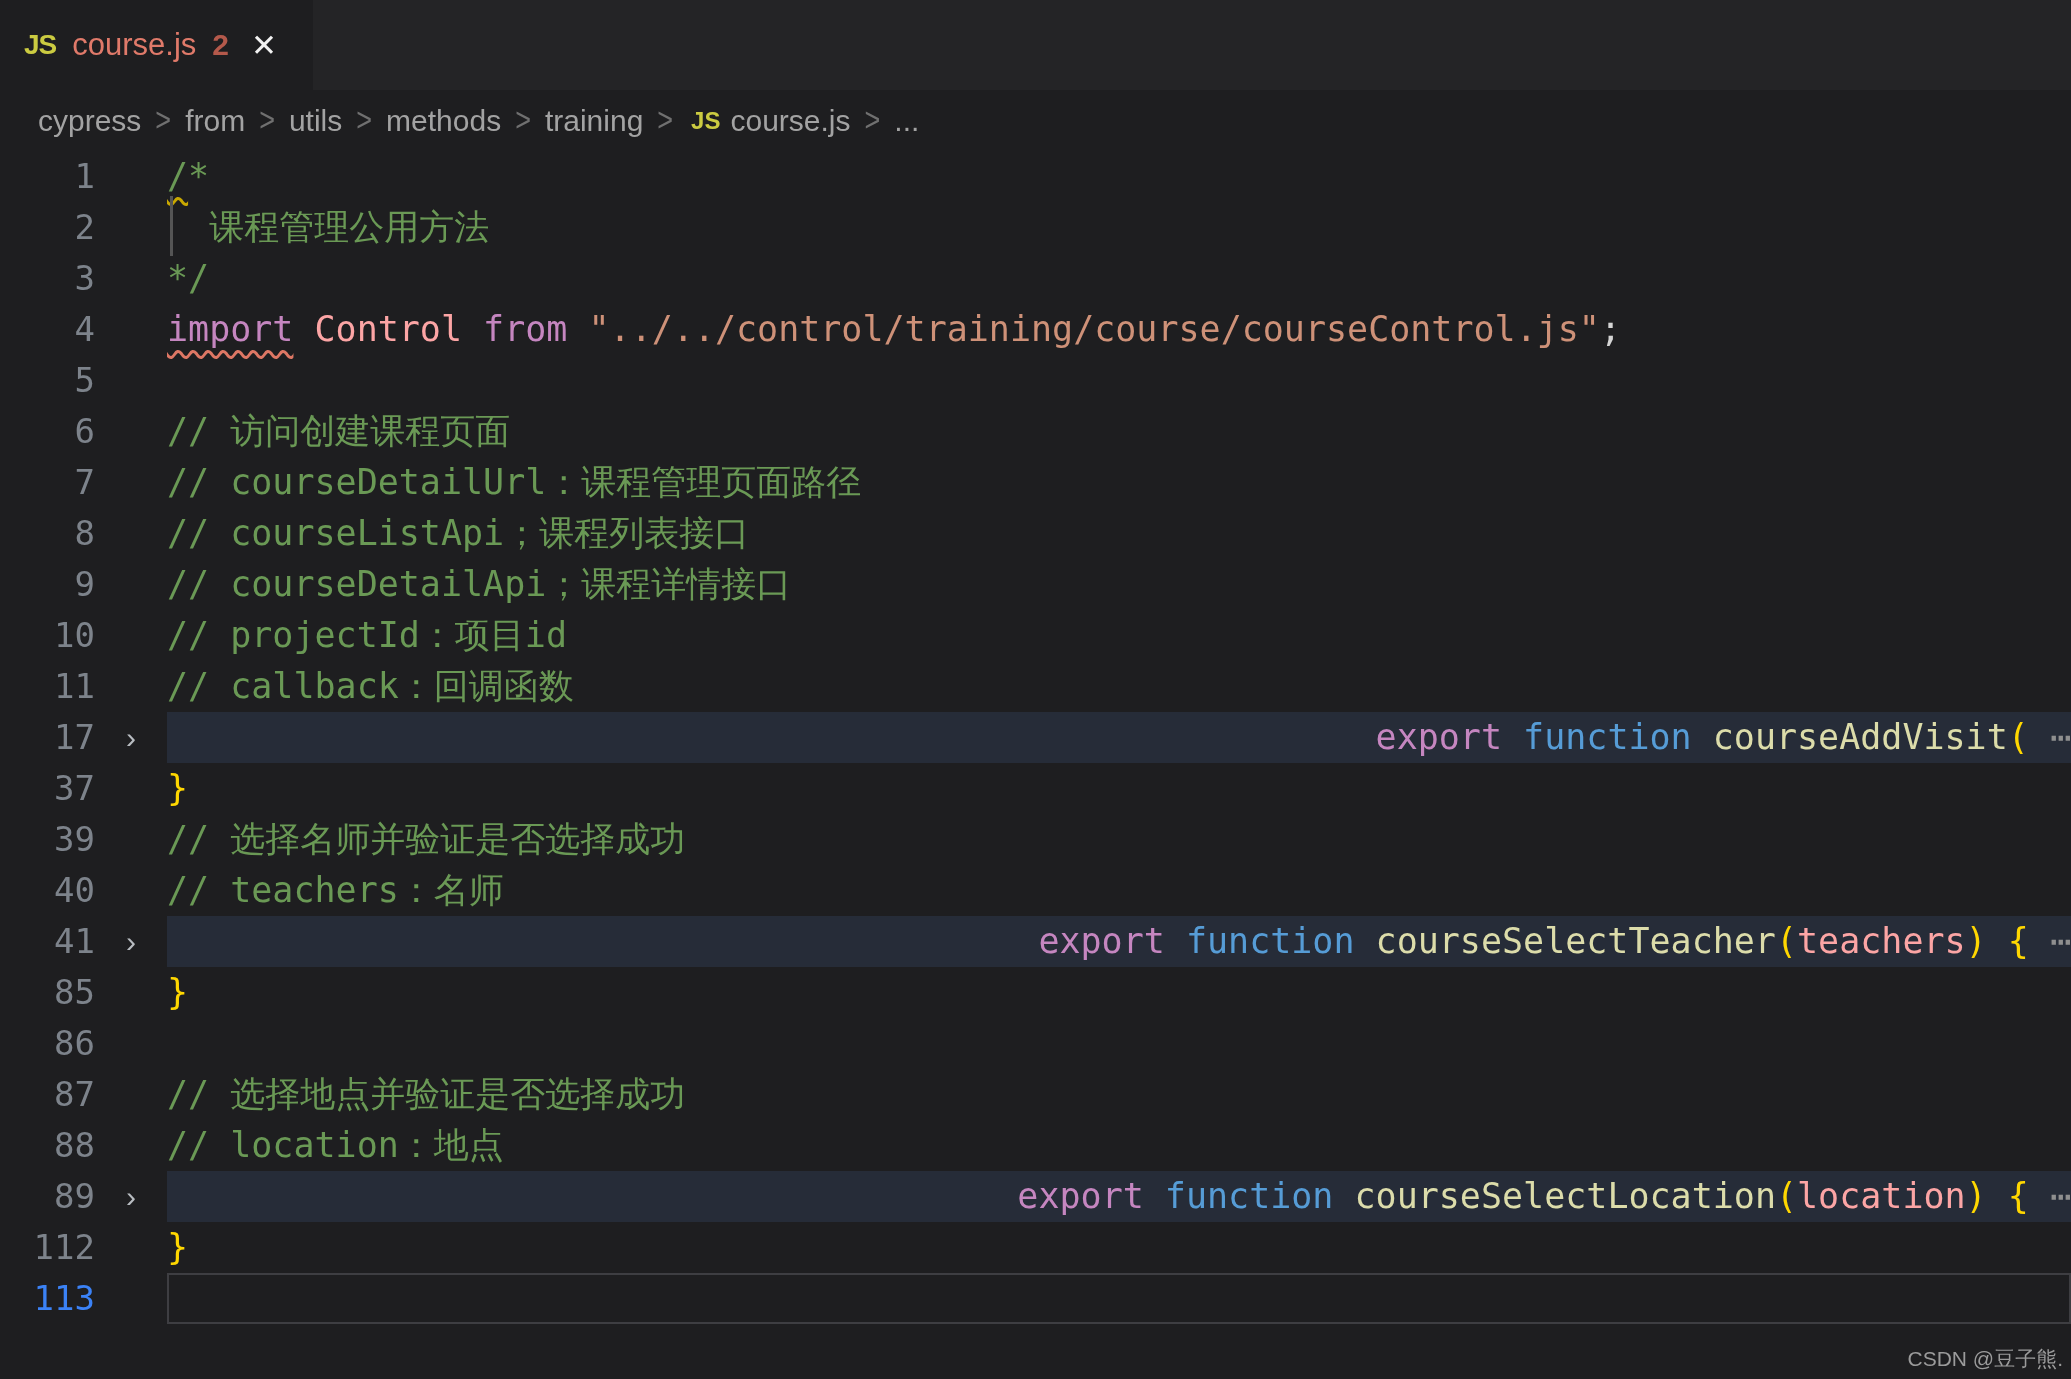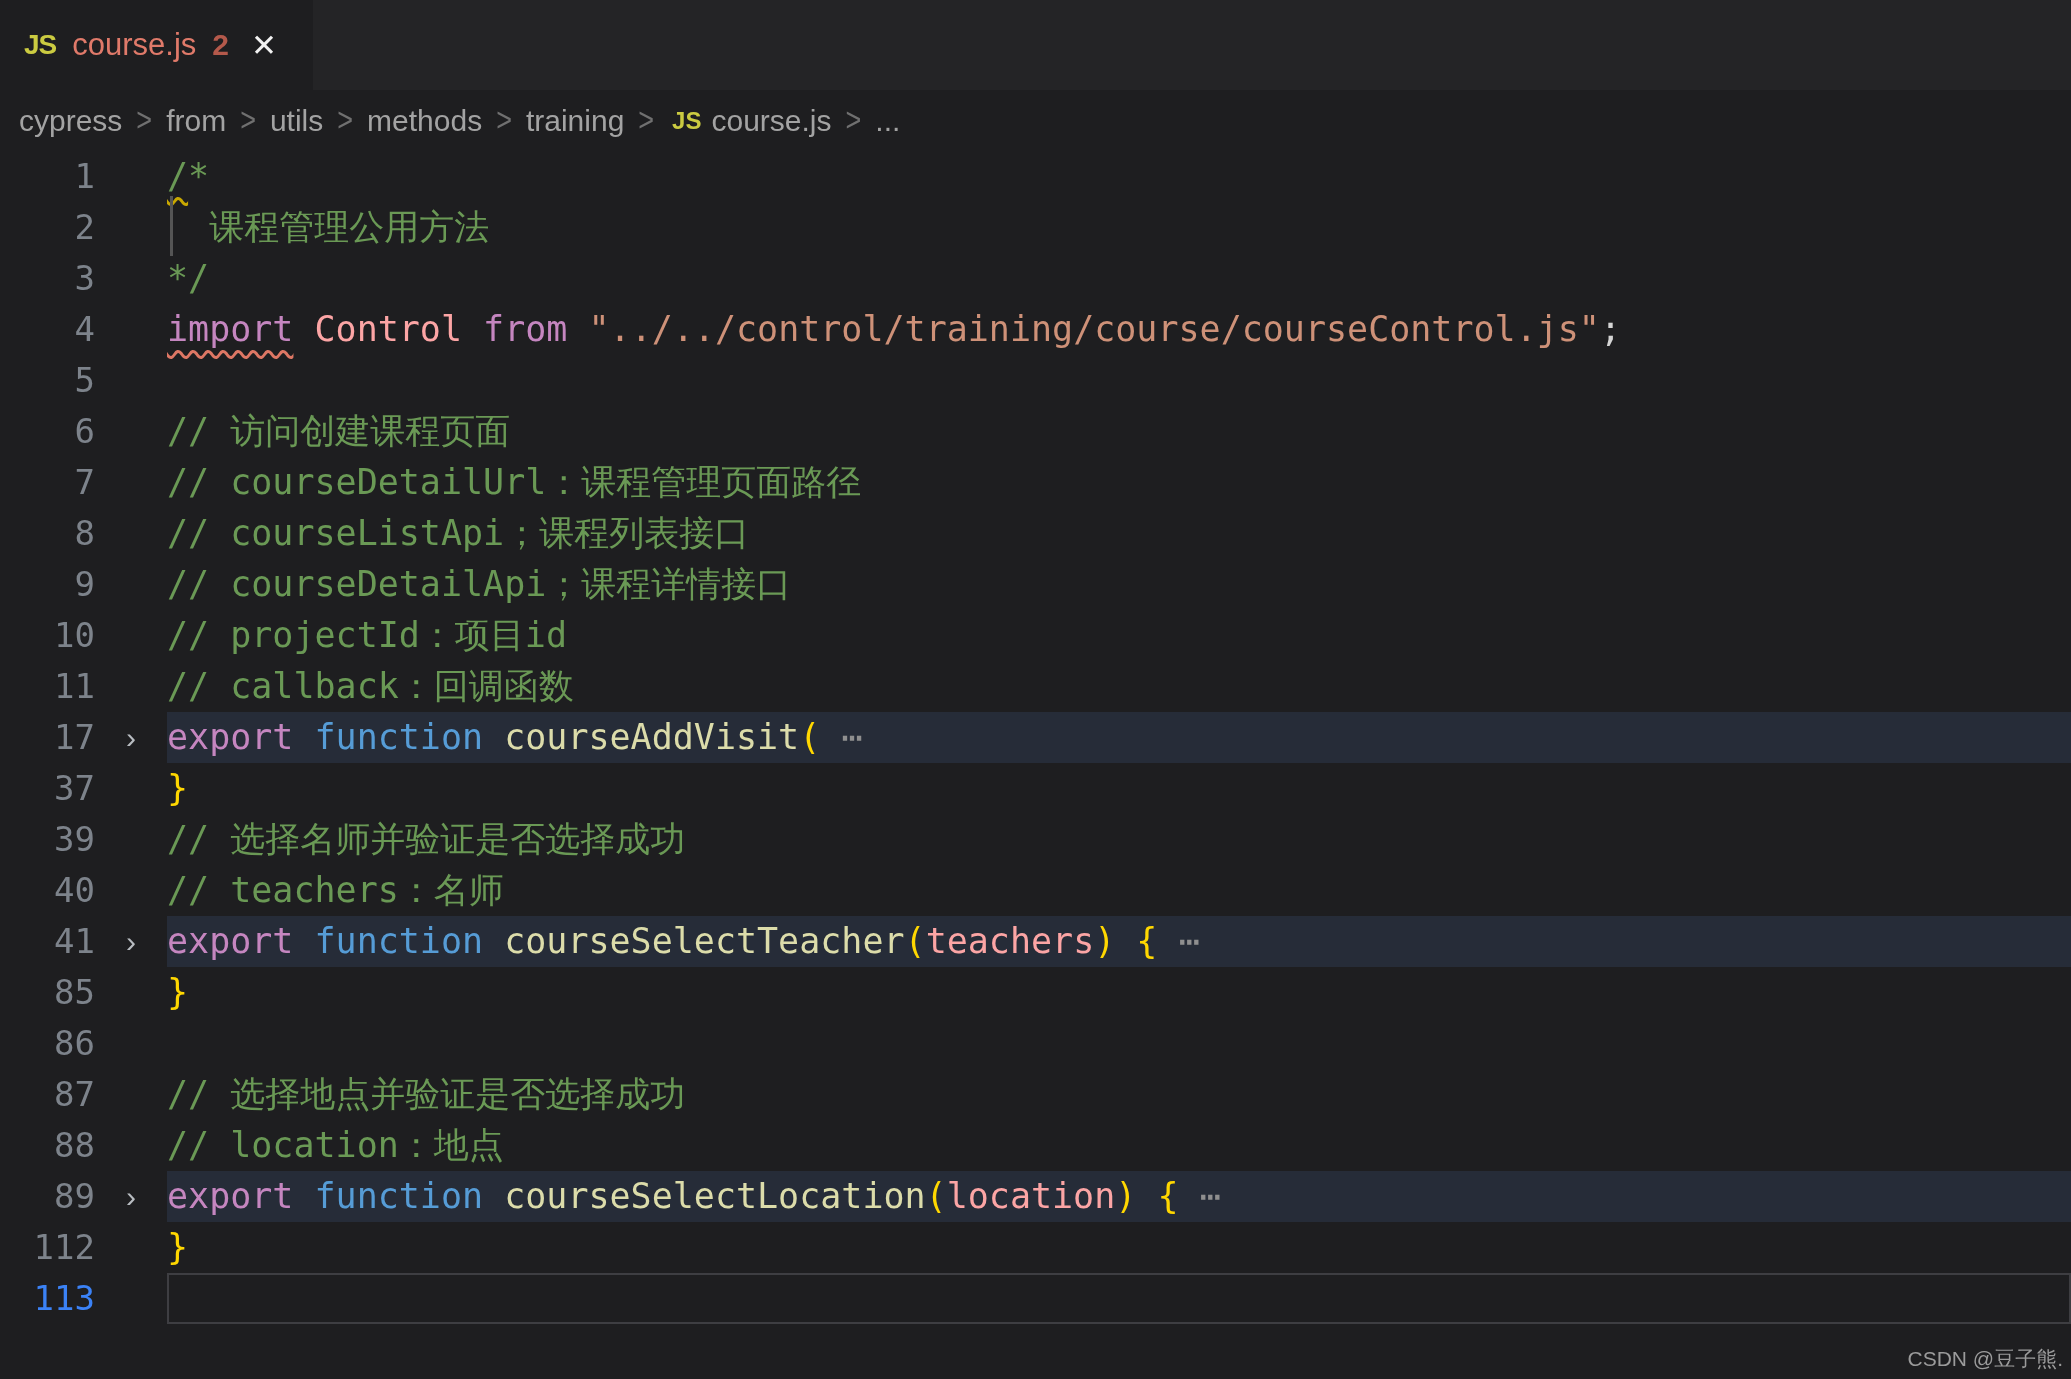--- a/index.html
+++ b/index.html
@@ -17,21 +17,21 @@
   .js-badge{
     color:#cbcb41;font-weight:bold;font-size:28px;letter-spacing:-1px;
     font-family:"Liberation Sans",sans-serif;flex:none;
   }
   .tab-label{color:#e07a6a;font-size:31px;}
   .tab-badge{color:#b4594b;font-size:30px;font-weight:bold;}
   .tab-close{color:#f2f2f2;font-size:31px;margin-left:6px;cursor:pointer;}
   
   .breadcrumbs{
     position:absolute;top:90px;left:0;width:2071px;height:61px;background:#1e1e20;
-    display:flex;align-items:center;padding-left:15px;box-sizing:border-box;
+    display:flex;align-items:center;padding-left:34px;box-sizing:border-box;
     font-size:30px;color:#a3a3a3;
   }
   .crumb{margin:0 4px;white-space:nowrap;}
   .crumb-sep{color:#707070;margin:0 10px;font-size:27px;transform:scaleY(1.25);display:inline-block;}
   .crumb-js{color:#cbcb41;font-weight:bold;font-size:24px;margin:0 6px 0 8px;}
   
   .editor{
     position:absolute;top:151px;left:0;width:2071px;bottom:0;
     font-family:"DejaVu Sans Mono",monospace;font-size:35px;
   }
@@ -42,21 +42,21 @@
   }
   .row.cur .gutter{color:#3b82f6;}
   .foldcol{
     width:72px;flex:none;text-align:center;color:#b8bcc1;
     font-size:30px;line-height:51px;font-family:"Liberation Sans",sans-serif;
   }
   .line-inner{
     flex:1;height:51px;line-height:51px;white-space:pre;position:relative;
     box-sizing:border-box;
   }
-  .row.hl .line-inner{background:#262c38;}
+  .row.hl .line-inner{background:#262c38;text-align:right;}
   .row.cur .line-inner{border:2px solid #3e3e42;}
   .tok{white-space:pre;}
   .cm{color:#6a9955;}
   .kw{color:#c586c0;}
   .kw2{color:#569cd6;}
   .fn{color:#dcdcaa;}
   .var{color:#fca5a5;}
   .str{color:#ce9178;}
   .pun{color:#d4d4d4;}
   .brk{color:#ffd700;}

